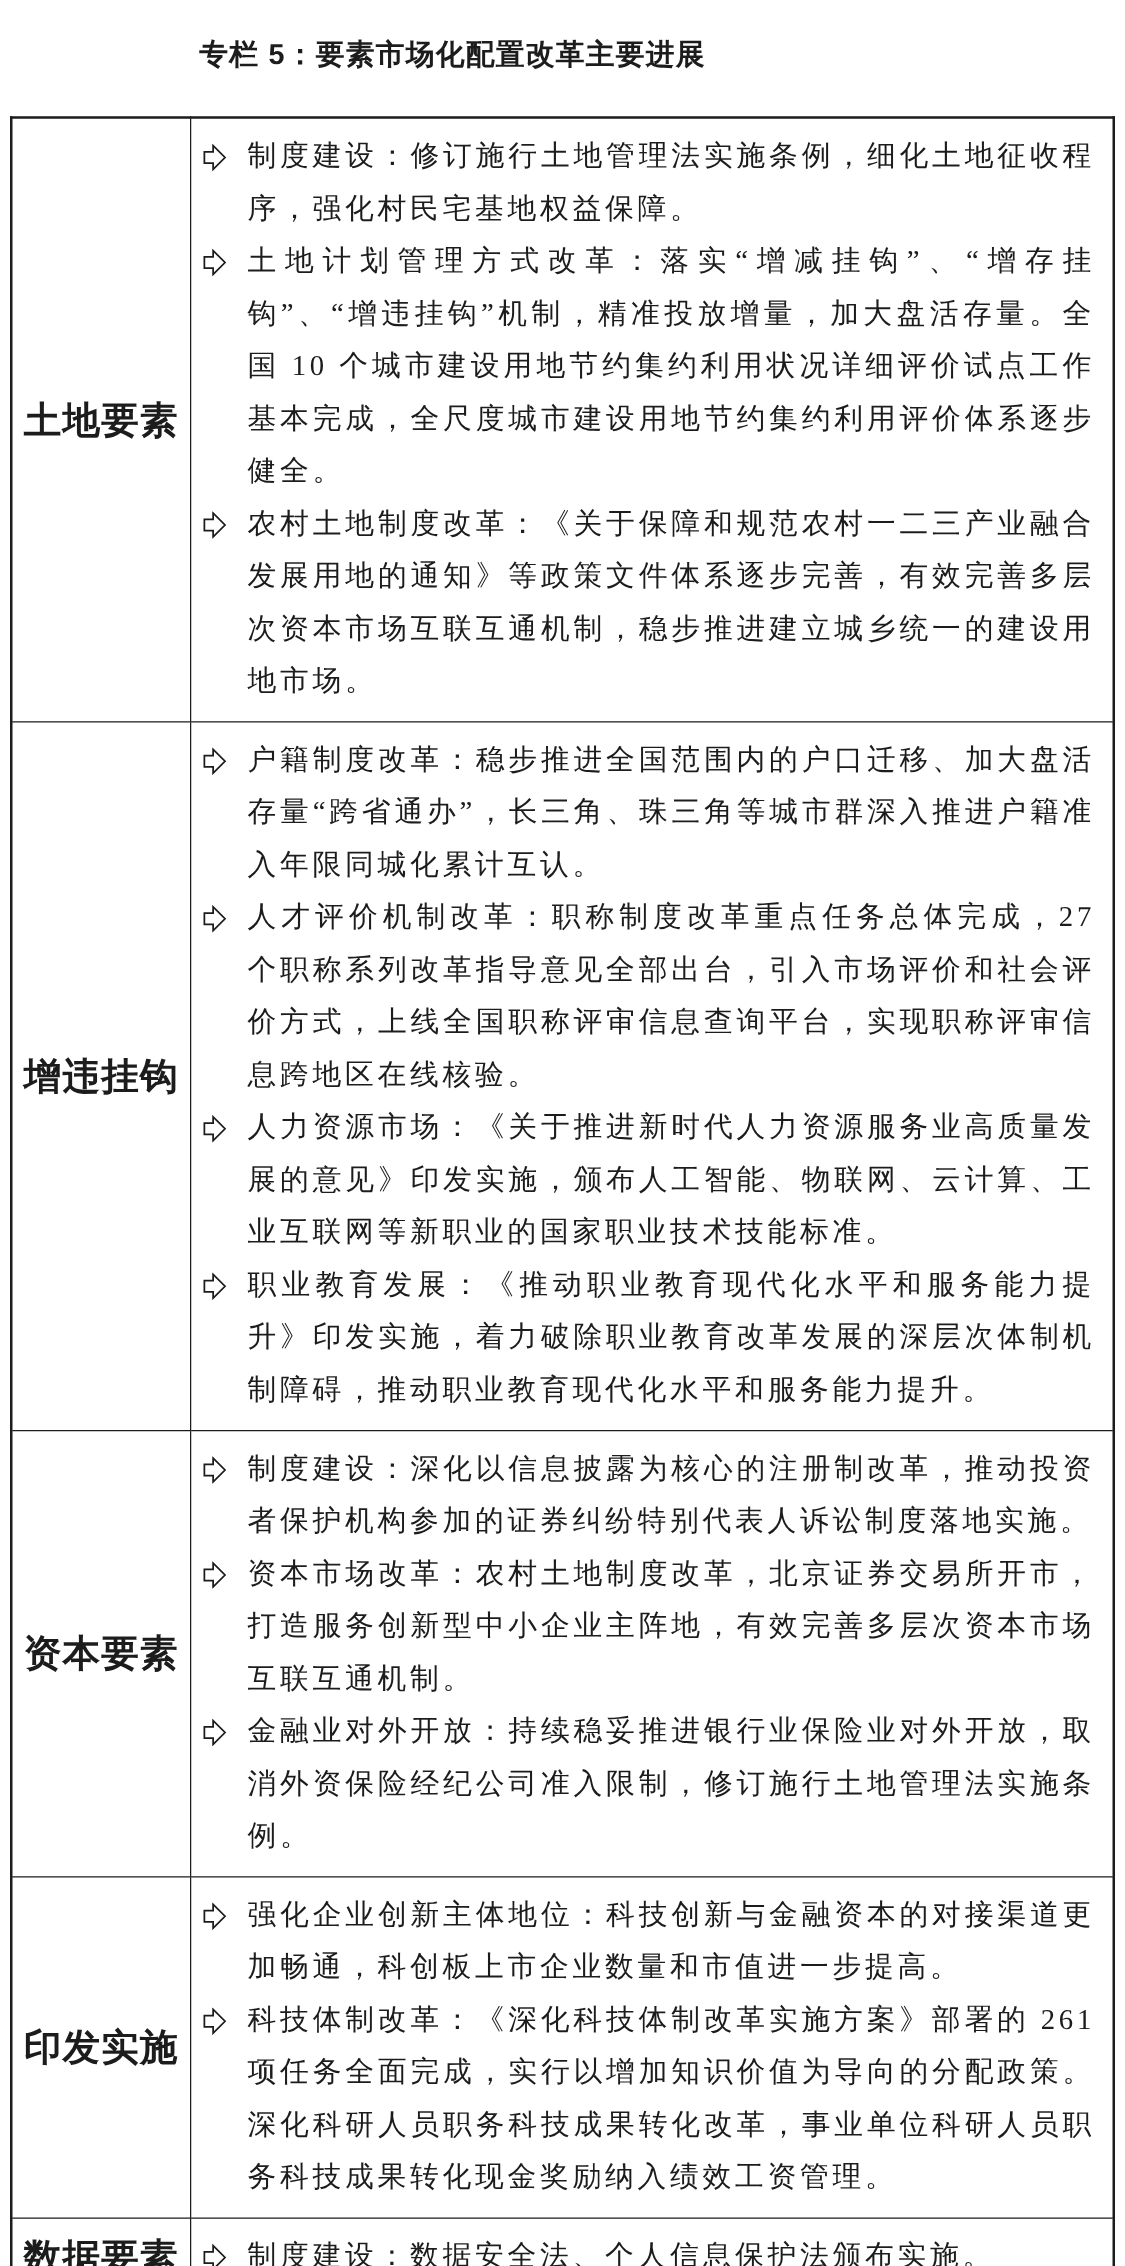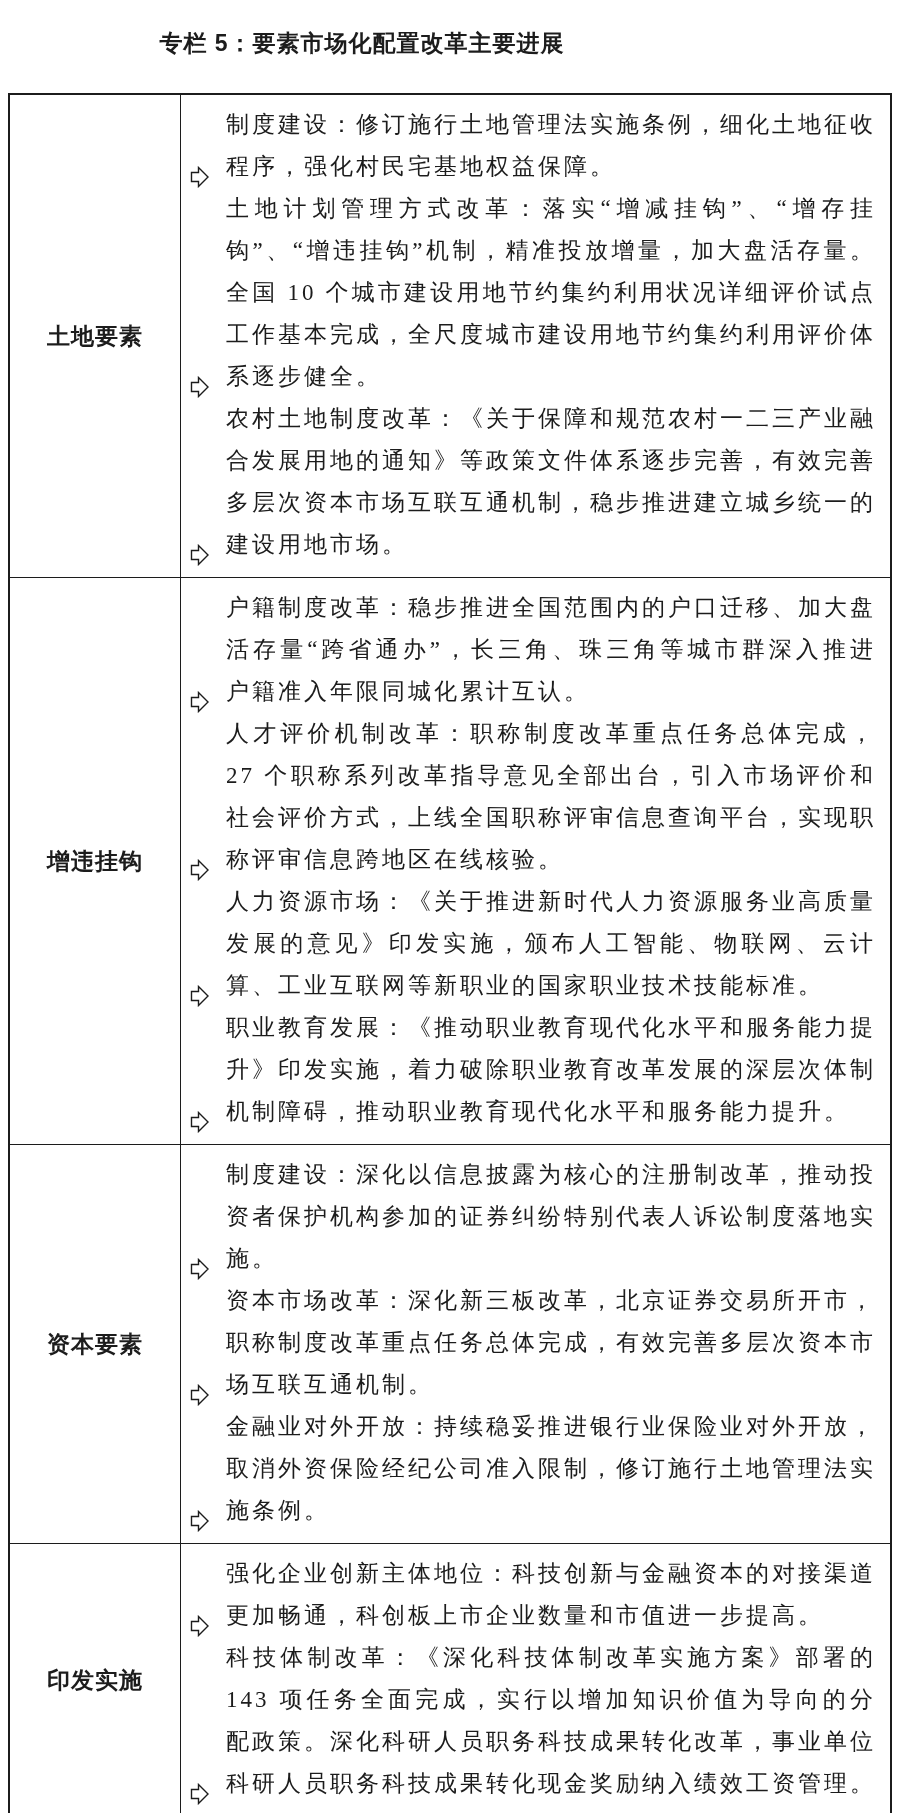--- a/index.html
+++ b/index.html
@@ -35,30 +35,30 @@
   }
   table.factor-table td {
     border: 1px solid #1c1c1c;
     vertical-align: middle;
   }
   td.label-cell {
     width: 142px;
     text-align: center;
     font-family: "Liberation Sans", sans-serif;
     font-weight: bold;
-    font-size: 23px;
+    font-size: 30px;
     letter-spacing: 1px;
-    padding: 14px;
+    padding: 0;
   }
   td.content-cell {
     padding: 9px 14px 11px 0;
   }
   .item {
     display: flex;
-    align-items: flex-end;
+    align-items: flex-start;
   }
   .bullet {
     flex: 0 0 45px;
     width: 45px;
     box-sizing: border-box;
     padding-left: 9px;
     padding-top: 11px;
   }
   .bullet svg {
     display: block;
@@ -158,21 +158,21 @@
               </svg>
             </span>
         <div class="item-text">制度建设：深化以信息披露为核心的注册制改革，推动投资者保护机构参加的证券纠纷特别代表人诉讼制度落地实施。</div>
       </div>
       <div class="item">
         <span class="bullet">
               <svg width="20" height="22" viewBox="0 0 20 22">
                 <polygon points="1.5,6.5 8.5,6.5 8.5,1.5 18,11 8.5,20.5 8.5,15.5 1.5,15.5" fill="#ffffff" stroke="#1c1c1c" stroke-width="1.4"></polygon>
               </svg>
             </span>
-        <div class="item-text">资本市场改革：深化新三板改革，北京证券交易所开市，职称制度改革重点任务总体完成，有效完善多层次资本市场互联互通机制。</div>
+        <div class="item-text">资本市场改革：农村土地制度改革，北京证券交易所开市，打造服务创新型中小企业主阵地，有效完善多层次资本市场互联互通机制。</div>
       </div>
       <div class="item">
         <span class="bullet">
               <svg width="20" height="22" viewBox="0 0 20 22">
                 <polygon points="1.5,6.5 8.5,6.5 8.5,1.5 18,11 8.5,20.5 8.5,15.5 1.5,15.5" fill="#ffffff" stroke="#1c1c1c" stroke-width="1.4"></polygon>
               </svg>
             </span>
         <div class="item-text">金融业对外开放：持续稳妥推进银行业保险业对外开放，取消外资保险经纪公司准入限制，修订施行土地管理法实施条例。</div>
       </div>
     </td>
@@ -188,21 +188,21 @@
               </svg>
             </span>
         <div class="item-text">强化企业创新主体地位：科技创新与金融资本的对接渠道更加畅通，科创板上市企业数量和市值进一步提高。</div>
       </div>
       <div class="item">
         <span class="bullet">
               <svg width="20" height="22" viewBox="0 0 20 22">
                 <polygon points="1.5,6.5 8.5,6.5 8.5,1.5 18,11 8.5,20.5 8.5,15.5 1.5,15.5" fill="#ffffff" stroke="#1c1c1c" stroke-width="1.4"></polygon>
               </svg>
             </span>
-        <div class="item-text">科技体制改革：《深化科技体制改革实施方案》部署的 143 项任务全面完成，实行以增加知识价值为导向的分配政策。深化科研人员职务科技成果转化改革，事业单位科研人员职务科技成果转化现金奖励纳入绩效工资管理。</div>
+        <div class="item-text">科技体制改革：《深化科技体制改革实施方案》部署的 261 项任务全面完成，实行以增加知识价值为导向的分配政策。深化科研人员职务科技成果转化改革，事业单位科研人员职务科技成果转化现金奖励纳入绩效工资管理。</div>
       </div>
     </td>
   </tr>
 
   <tr>
     <td class="label-cell">数据要素</td>
     <td class="content-cell">
       <div class="item">
         <span class="bullet">
               <svg width="20" height="22" viewBox="0 0 20 22">

